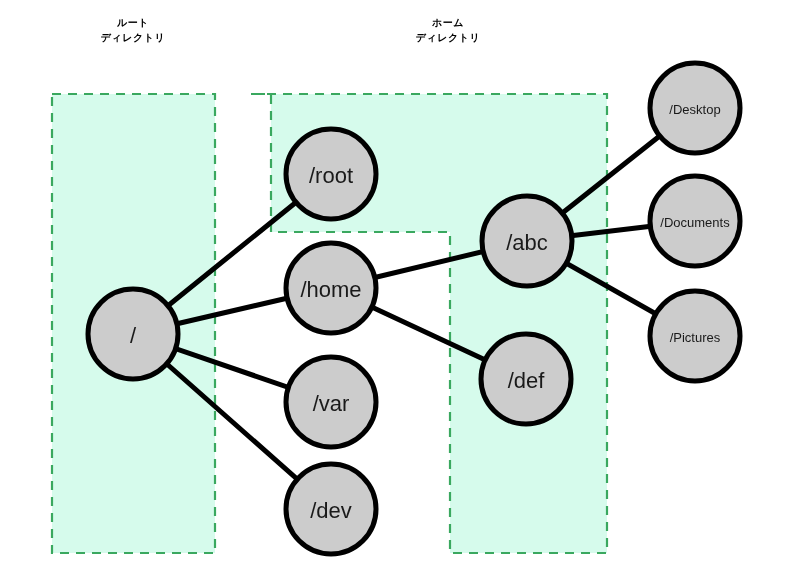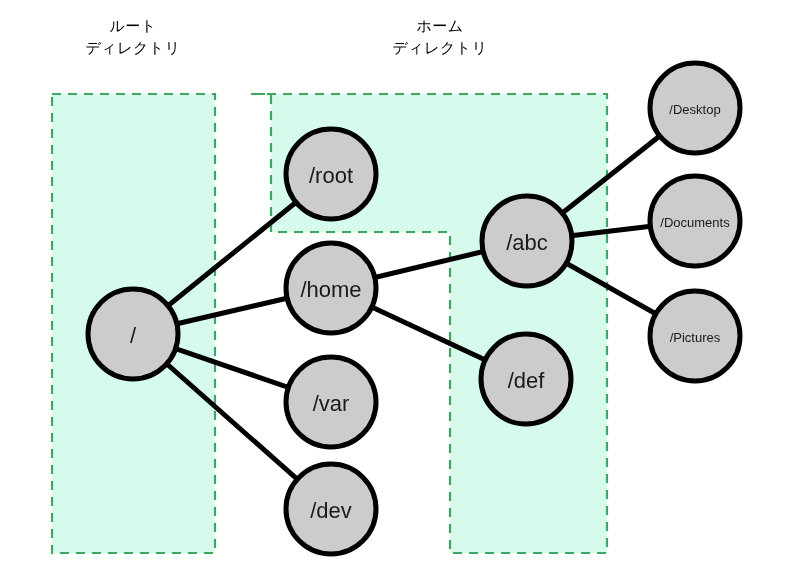--- a/index.html
+++ b/index.html
@@ -19,25 +19,26 @@
     position: absolute;
     left: 0;
     top: 0;
     width: 800px;
     height: 575px;
   }
   .region-label {
     position: absolute;
     text-align: center;
     color: #000000;
-    font-size: 15px;
+    font-size: 10px;
     line-height: 1.45;
     font-family: "DejaVu Sans", "Liberation Sans", sans-serif;
     white-space: pre-line;
     letter-spacing: 0.5px;
+    font-weight: bold;
   }
   .node-label {
     fill: #1a1a1a;
     font-family: "Liberation Sans", "DejaVu Sans", sans-serif;
     text-anchor: middle;
     dominant-baseline: central;
   }
 </style>
 </head>
 <body>
@@ -102,16 +103,16 @@
           <circle cx="695" cy="336" r="45" fill="#cccccc" stroke="#000000" stroke-width="5"></circle>
           <text class="node-label" x="695" y="337" font-size="13">/Pictures</text>
         </g>
       </g>
 
   </svg>
 
   <div class="region-label" id="region-label-0" style="left: 33px; top: 16px; width: 200px;">ルート
 ディレクトリ</div>
 
-  <div class="region-label" id="region-label-1" style="left: 340px; top: 16px; width: 200px;">ホーム
+  <div class="region-label" id="region-label-1" style="left: 348px; top: 16px; width: 200px;">ホーム
 ディレクトリ</div>
 
 </div>
 
 </body></html>

